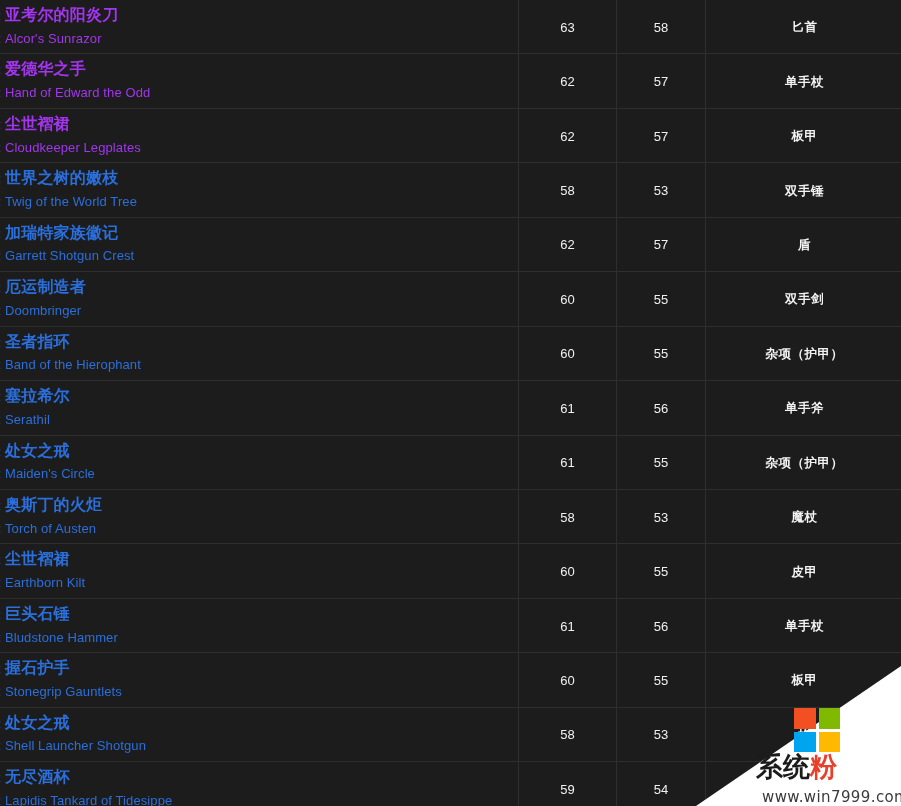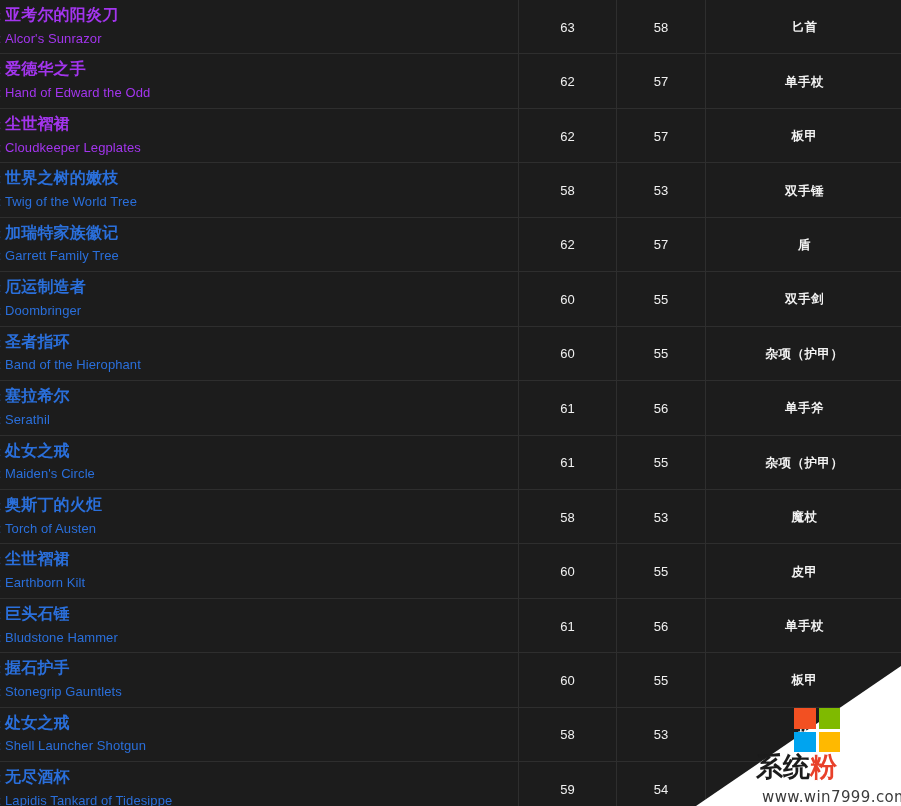--- a/index.html
+++ b/index.html
@@ -206,21 +206,21 @@
           </span>
         </td>
         <td class="col-lvl"><span class="num">58</span></td>
         <td class="col-req"><span class="num">53</span></td>
         <td class="col-type"><span class="type-text">双手锤</span></td>
       </tr>
       <tr>
         <td class="col-name">
           <span class="name-cell-inner">
             <span class="name-line q-rare"><span class="bullet">:</span><span class="name-zh">加瑞特家族徽记</span></span>
-            <span class="name-line q-rare"><span class="bullet">:</span><span class="name-en">Garrett Family Tree</span></span>
+            <span class="name-line q-rare"><span class="bullet">:</span><span class="name-en">Garrett Shotgun Crest</span></span>
           </span>
         </td>
         <td class="col-lvl"><span class="num">62</span></td>
         <td class="col-req"><span class="num">57</span></td>
         <td class="col-type"><span class="type-text">盾</span></td>
       </tr>
       <tr>
         <td class="col-name">
           <span class="name-cell-inner">
             <span class="name-line q-rare"><span class="bullet">:</span><span class="name-zh">厄运制造者</span></span>

